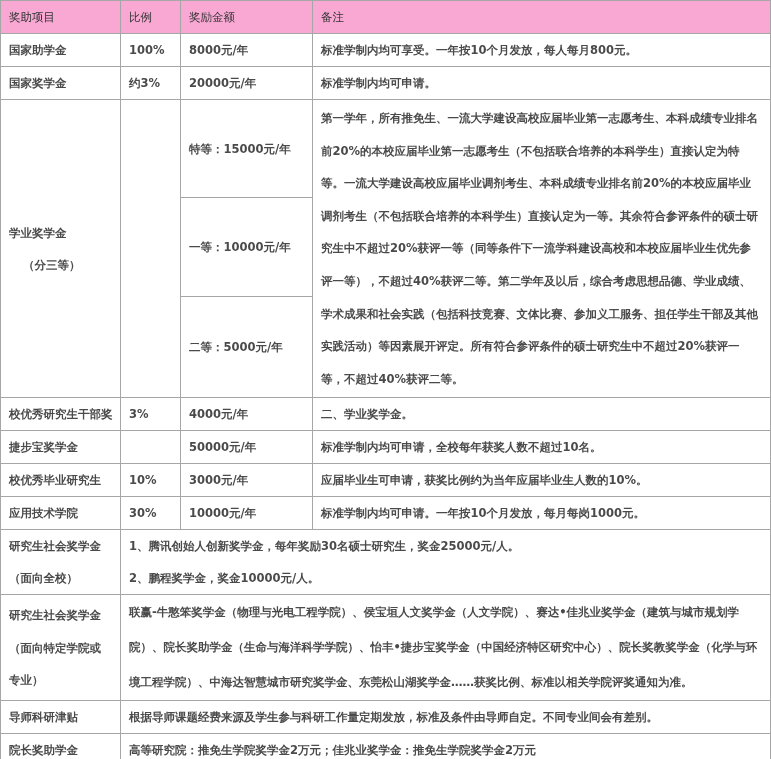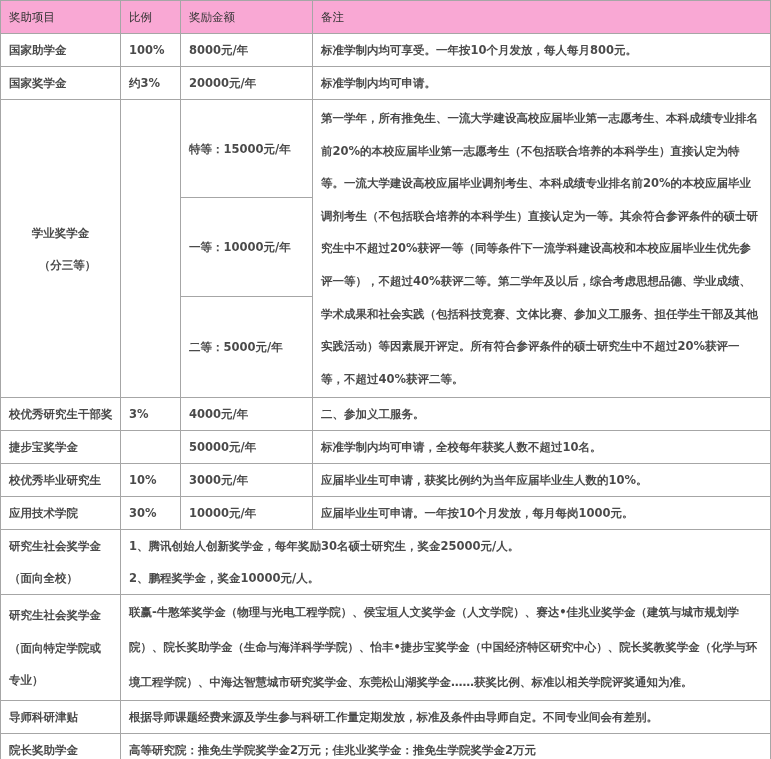--- a/index.html
+++ b/index.html
@@ -61,57 +61,57 @@
       <td>8000元/年</td>
       <td>标准学制内均可享受。一年按10个月发放，每人每月800元。</td>
     </tr>
     <tr class="r33">
       <td>国家奖学金</td>
       <td>约3%</td>
       <td>20000元/年</td>
       <td>标准学制内均可申请。</td>
     </tr>
     <tr class="sub">
-      <td rowspan="3" class="stack" style="line-height:32px;text-align:center;">
+      <td rowspan="3" class="stack" style="line-height:32px;">
         <span>学业奖学金</span>
         <span class="indent">（分三等）</span>
       </td>
       <td rowspan="3"></td>
       <td>特等：15000元/年</td>
       <td rowspan="3" class="wrap tall-notes" style="padding-top:2px;padding-bottom:2px;">第一学年，所有推免生、一流大学建设高校应届毕业第一志愿考生、本科成绩专业排名前20%的本校应届毕业第一志愿考生（不包括联合培养的本科学生）直接认定为特等。一流大学建设高校应届毕业调剂考生、本科成绩专业排名前20%的本校应届毕业调剂考生（不包括联合培养的本科学生）直接认定为一等。其余符合参评条件的硕士研究生中不超过20%获评一等（同等条件下一流学科建设高校和本校应届毕业生优先参评一等），不超过40%获评二等。第二学年及以后，综合考虑思想品德、学业成绩、学术成果和社会实践（包括科技竞赛、文体比赛、参加义工服务、担任学生干部及其他实践活动）等因素展开评定。所有符合参评条件的硕士研究生中不超过20%获评一等，不超过40%获评二等。</td>
     </tr>
     <tr class="sub">
       <td>一等：10000元/年</td>
     </tr>
     <tr class="sub" style="height:99px;">
       <td>二等：5000元/年</td>
     </tr>
     <tr class="r33">
       <td>校优秀研究生干部奖</td>
       <td>3%</td>
       <td>4000元/年</td>
-      <td>二、参加义工服务。</td>
+      <td>二、学业奖学金。</td>
     </tr>
     <tr class="r33">
       <td>捷步宝奖学金</td>
       <td></td>
       <td>50000元/年</td>
       <td>标准学制内均可申请，全校每年获奖人数不超过10名。</td>
     </tr>
     <tr class="r33">
       <td>校优秀毕业研究生</td>
       <td>10%</td>
       <td>3000元/年</td>
       <td>应届毕业生可申请，获奖比例约为当年应届毕业生人数的10%。</td>
     </tr>
     <tr class="r33">
       <td>应用技术学院</td>
       <td>30%</td>
       <td>10000元/年</td>
-      <td>应届毕业生可申请。一年按10个月发放，每月每岗1000元。</td>
+      <td>标准学制内均可申请。一年按10个月发放，每月每岗1000元。</td>
     </tr>
     <tr style="height:63px;">
       <td class="stack">
         <span>研究生社会奖学金</span>
         <span>（面向全校）</span>
       </td>
       <td colspan="3" class="stack notes-social">
         <span>1、腾讯创始人创新奖学金，每年奖励30名硕士研究生，奖金25000元/人。</span>
         <span>2、鹏程奖学金，奖金10000元/人。</span>
       </td>

